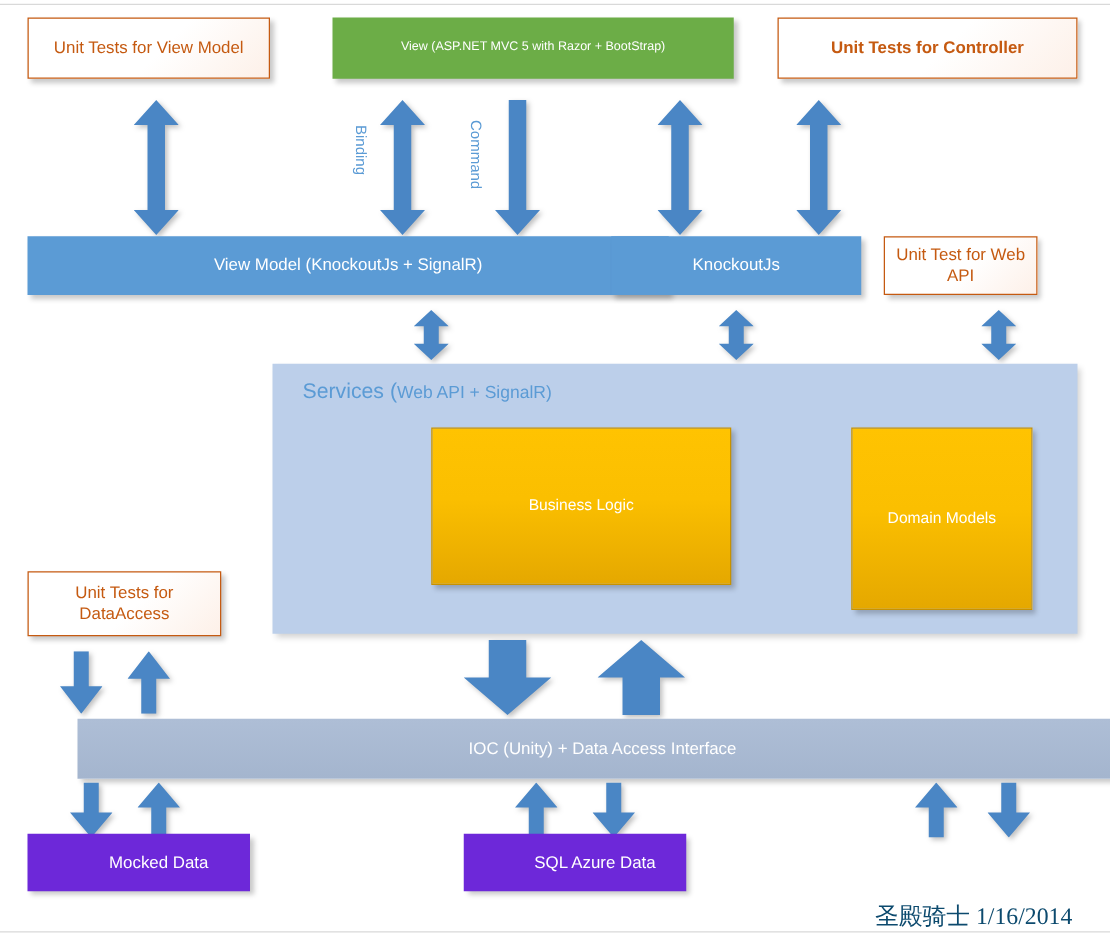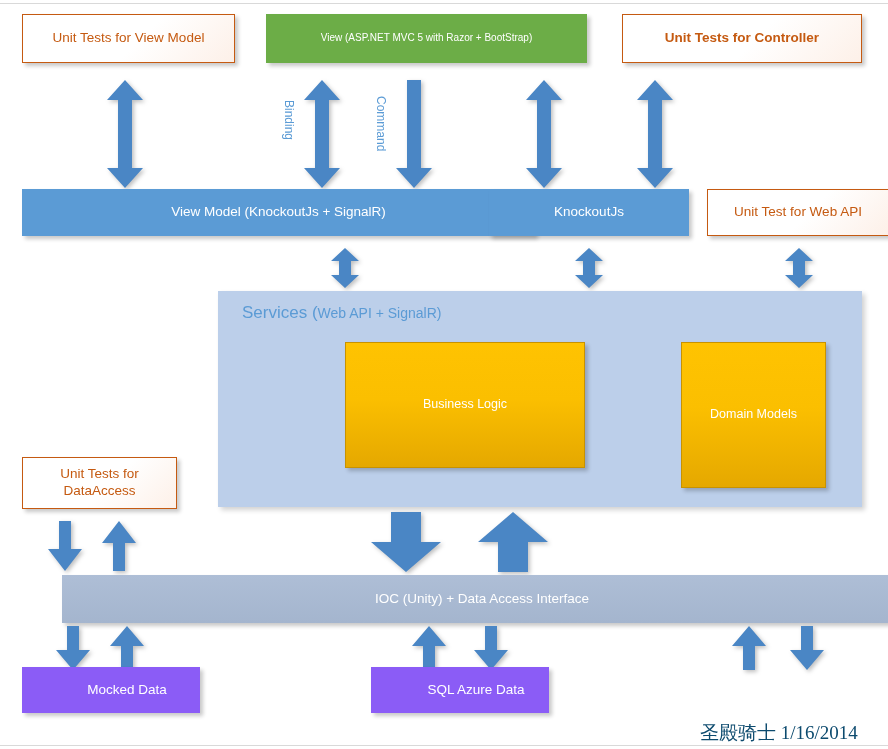--- a/index.html
+++ b/index.html
@@ -44,21 +44,21 @@
     background: #5B9BD5;
     color: #ffffff;
     font-size: 13.5px;
   }
   .box-green {
     background: #6CAD47;
     color: #ffffff;
     font-size: 10px;
   }
   .box-orange-fill {
-    background: #8b5cf6;
+    background: #6d28d9;
     color: #ffffff;
     font-size: 13.5px;
     padding-left: 32px;
   }
   .box-test {
     background: linear-gradient(135deg, #ffffff 0%, #ffffff 55%, #fdf0e8 100%);
     border: 1.5px solid #C55A11;
     color: #C55A11;
     font-size: 13.5px;
   }
@@ -122,21 +122,21 @@
   }
 </style>
 </head>
 <body>
 
 <div id="canvas">
 
   <div class="edge-line edge-top"></div>
   <div class="edge-line edge-bottom"></div>
 
-  <div class="box box-test" style="left:22px; top:14px; width:213px; height:49px;">
+  <div class="box box-test" style="left:22px; top:14px; width:194px; height:49px;">
     <span>Unit Tests for View Model</span>
   </div>
 
   <div class="box box-green" style="left:266px; top:14px; width:321px; height:49px;">
     <span>View (ASP.NET MVC 5 with Razor + BootStrap)</span>
   </div>
 
   <div class="box box-test" style="left:622px; top:14px; width:240px; height:49px;font-weight:bold;">
     <span>Unit Tests for Controller</span>
   </div>
@@ -174,21 +174,21 @@
   </div>
 
   <div class="box box-blue" style="left:22px; top:189px; width:513px; height:47px;">
     <span>View Model (KnockoutJs + SignalR)</span>
   </div>
 
   <div class="box box-blue" style="left:489px; top:189px; width:200px; height:47px;">
     <span>KnockoutJs</span>
   </div>
 
-  <div class="box box-test" style="left:707px; top:189px; width:182px; height:47px;">
+  <div class="box box-test" style="left:707px; top:189px; width:123px; height:47px;">
     <span>Unit Test for Web API</span>
   </div>
 
   <div class="arrow" style="left:331px; top:248px;">
     <svg width="28" height="40" viewBox="0 0 28 40">
       <polygon points="14,0 28,13 20,13 20,27 28,27 14,40 0,27 8,27 8,13 0,13" fill="#4A86C5"></polygon>
     </svg>
   </div>
   <div class="arrow" style="left:575px; top:248px;">
     <svg width="28" height="40" viewBox="0 0 28 40">

